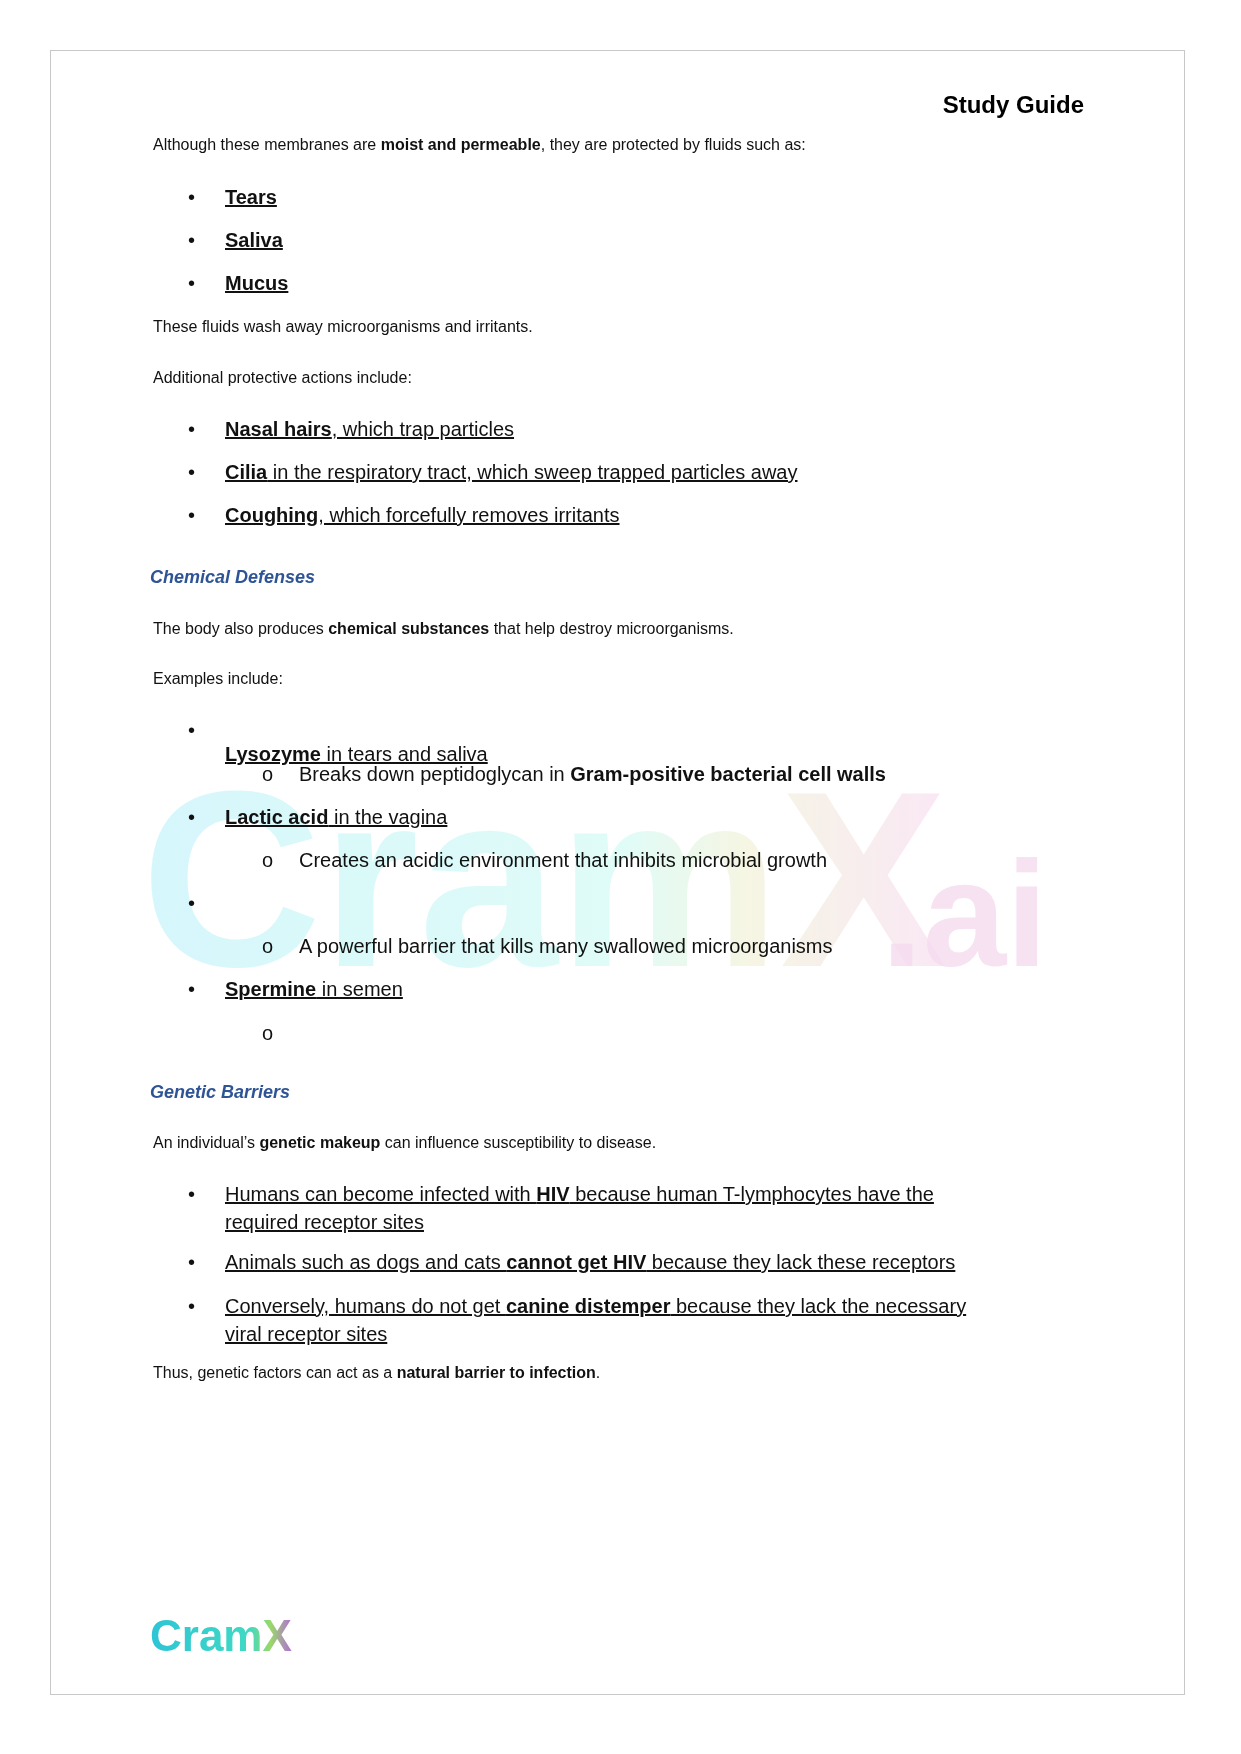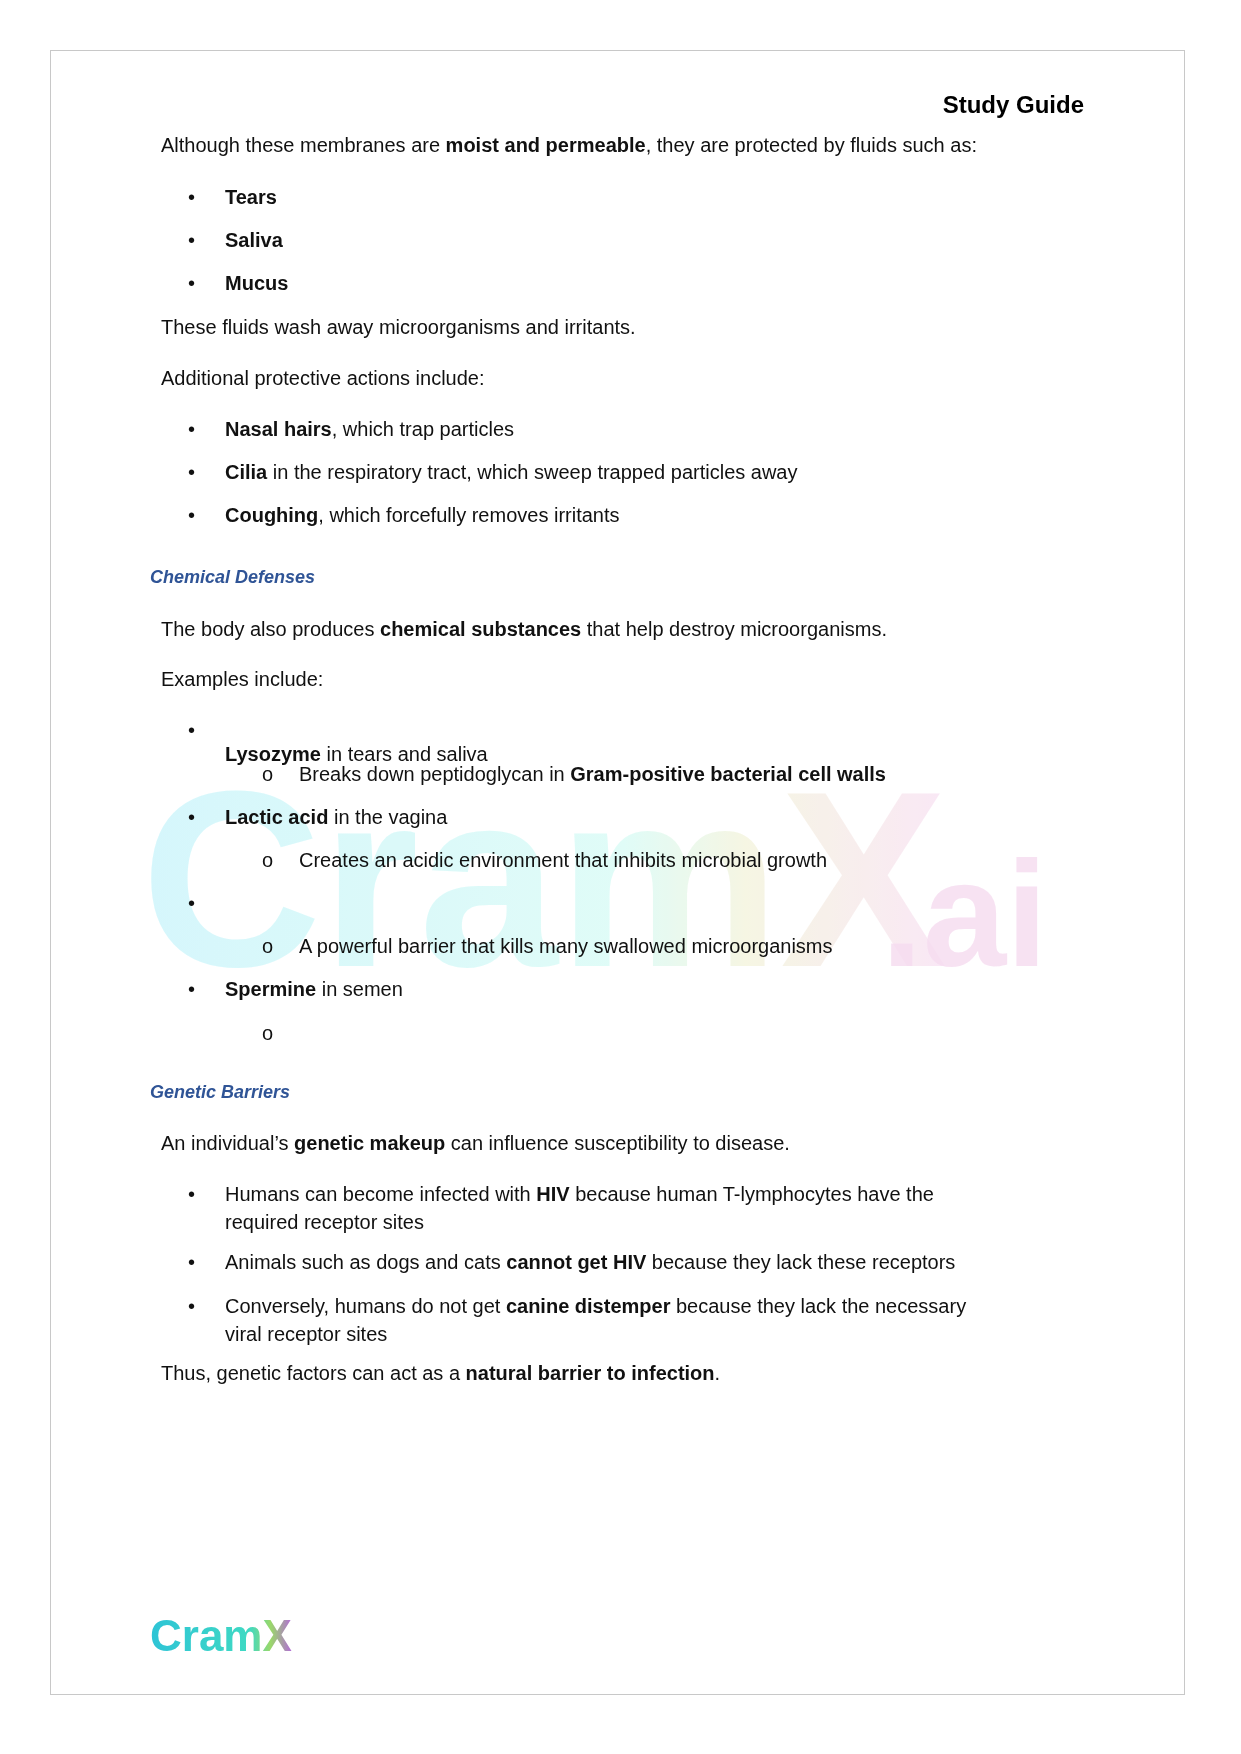--- a/index.html
+++ b/index.html
@@ -1,22 +1,22 @@
 <!DOCTYPE html>
 <html><head>
 <meta charset="utf-8">
 <style>
   html, body { margin: 0; padding: 0; background: #ffffff; }
   body { width: 1241px; height: 1754px; position: relative; font-family: "Liberation Sans", sans-serif; color: #111; }
   .page { position: absolute; left: 50px; top: 50px; width: 1133px; height: 1643px; border: 1px solid #c8c8c8; background: #fff; overflow: hidden; }
   .watermark { position: absolute; left: 100px; top: 705px; width: 990px; height: 240px; pointer-events: none; }
   .title { position: absolute; right: 100px; top: 40px; font-size: 24px; font-weight: bold; color: #000; }
-  .abs { position: absolute; left: 110px; font-size: 20px; line-height: 28px; white-space: nowrap; }
+  .abs { position: absolute; left: 102px; font-size: 16px; line-height: 28px; white-space: nowrap; }
   .bullet { position: absolute; left: 137px; font-size: 20px; line-height: 28px; }
-  .btxt { position: absolute; left: 174px; font-size: 20px; line-height: 28px; width: 880px; }
+  .btxt { position: absolute; left: 174px; font-size: 20px; line-height: 28px; width: 880px; text-decoration: underline; }
   .sub { position: absolute; left: 211px; font-size: 20px; line-height: 28px; }
   .stxt { position: absolute; left: 248px; font-size: 20px; line-height: 28px; white-space: nowrap; }
   .heading { position: absolute; left: 99px; font-size: 18px; font-weight: bold; font-style: italic; color: #2f5496; font-family: "Liberation Sans", sans-serif; }
   b { font-weight: bold; }
   .logo { position: absolute; left: 99px; top: 1560px; width: 150px; height: 50px; }
 </style>
 </head>
 <body>
 
 <div class="page">

